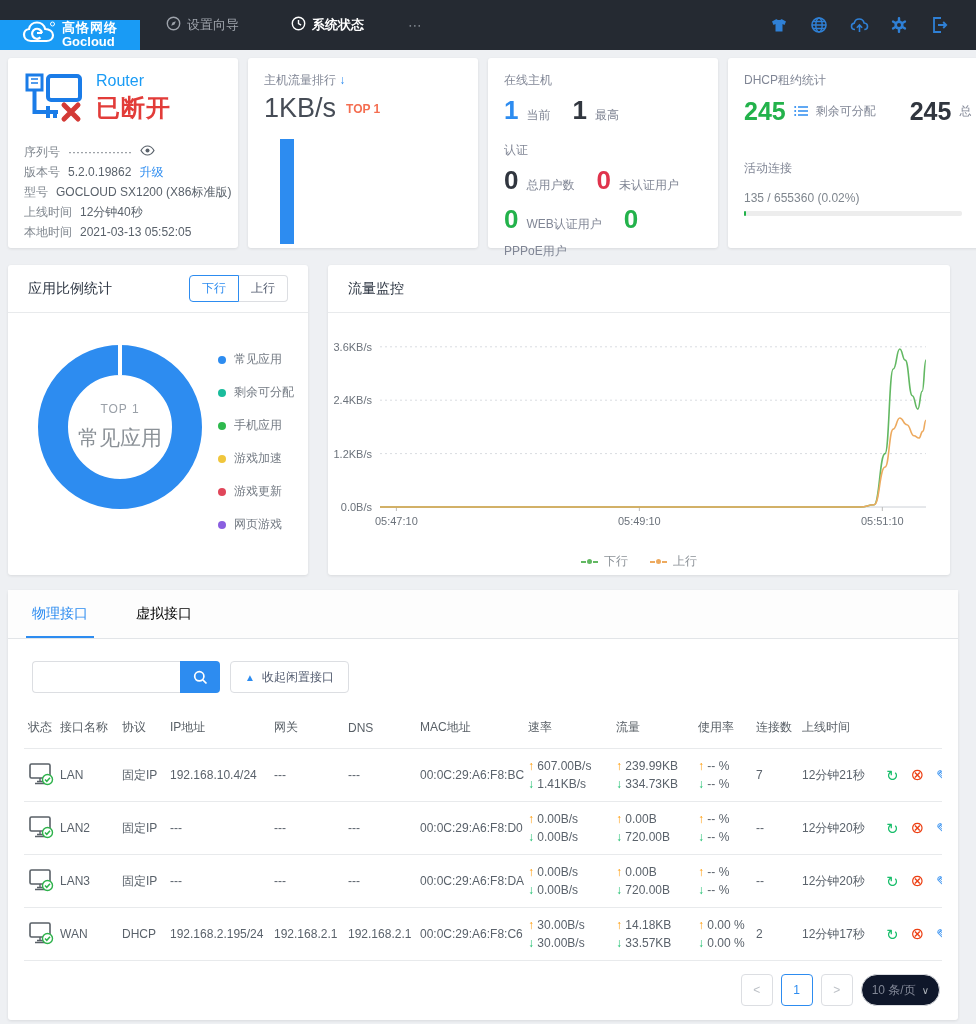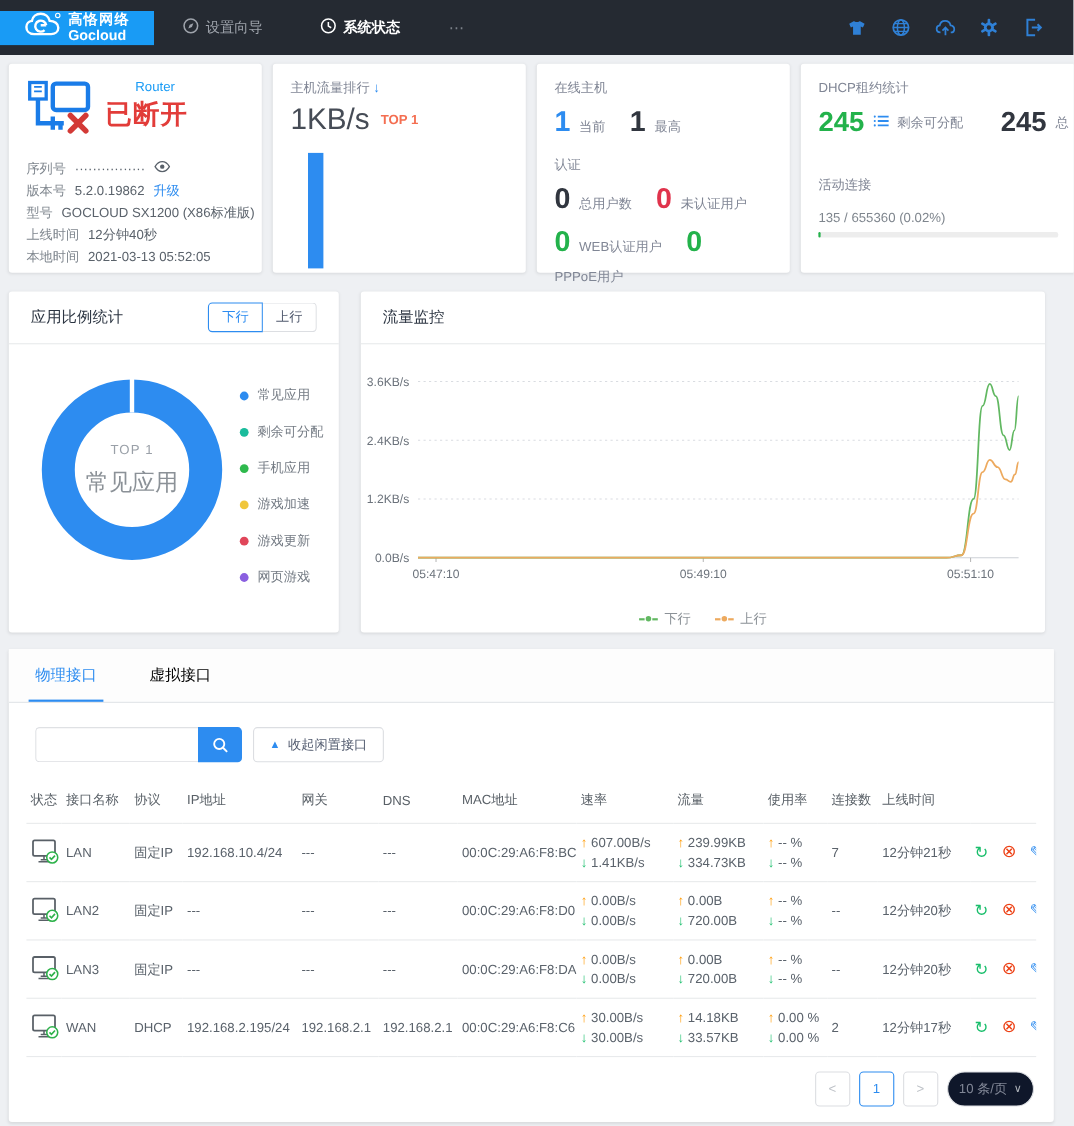--- a/index.html
+++ b/index.html
@@ -4,21 +4,21 @@
 <style>
   * { margin:0; padding:0; box-sizing:border-box; }
   html,body { width:976px; height:1024px; }
   body {
     font-family: "Liberation Sans", "DejaVu Sans", sans-serif;
     background:#eef0f3; color:#515a6e; overflow:hidden; position:relative;
   }
   .page { width:976px; height:1024px; position:relative; }
 
   
-  .navbar { height:50px; background:#252a32; display:flex; align-items:center; position:relative; }
+  .navbar { height:50px; background:#252a32; display:flex; align-items:flex-end; position:relative; }
   .logo { width:140px; background:#199bf5; display:flex; align-items:center; justify-content:center; gap:6px; color:#fff; }
   .logo-text { line-height:1.05; font-weight:bold; }
   .logo-cn { font-size:13px; letter-spacing:1px; }
   .logo-en { font-size:13px; }
   .nav-menu { display:flex; align-items:center; }
   .nav-item { display:flex; align-items:center; gap:6px; padding:0 26px; font-size:13px; color:#9ea3ab; cursor:pointer; height:50px; }
   .nav-item.active { color:#ffffff; font-weight:bold; }
   .nav-more { color:#7b8189; font-size:14px; padding:0 18px; cursor:pointer; }
   .nav-right { position:absolute; right:28px; top:0; height:50px; display:flex; align-items:center; gap:22px; }
   .nav-right .nicon { width:18px; height:18px; cursor:pointer; }
@@ -26,21 +26,21 @@
 
   
   .row1 { display:flex; gap:10px; padding:8px 0 0 8px; }
   .card { background:#fff; border-radius:3px; box-shadow:0 1px 3px rgba(0,0,0,.09); }
   .c1,.c2,.c3 { width:230px; height:190px; flex:0 0 auto; }
   .c4 { width:282px; height:190px; flex:0 0 auto; }
   .card-pad { padding:14px 16px; }
 
   
   .router-top { display:flex; gap:12px; align-items:flex-start; padding:14px 16px 4px; }
-  .router-name { color:#199bf5; font-size:12px; margin-bottom:2px;margin-left:27px; }
+  .router-name { color:#199bf5; font-size:16px; margin-bottom:2px; }
   .router-status { color:#e23c39; font-size:24px; font-weight:bold; letter-spacing:1px; }
   .router-details { padding:8px 16px 0; font-size:12px; color:#7f868e; }
   .router-details .drow { display:flex; align-items:center; gap:8px; line-height:20px; white-space:nowrap; }
   .drow .dval { color:#5a626b; }
   .drow .dlink { color:#2d8cf0; cursor:pointer; }
   .eye { display:inline-block; vertical-align:middle; cursor:pointer; }
 
   
   .c2-title { font-size:12px; color:#808695; }
   .c2-title .down { color:#2d8cf0; font-weight:bold; }

